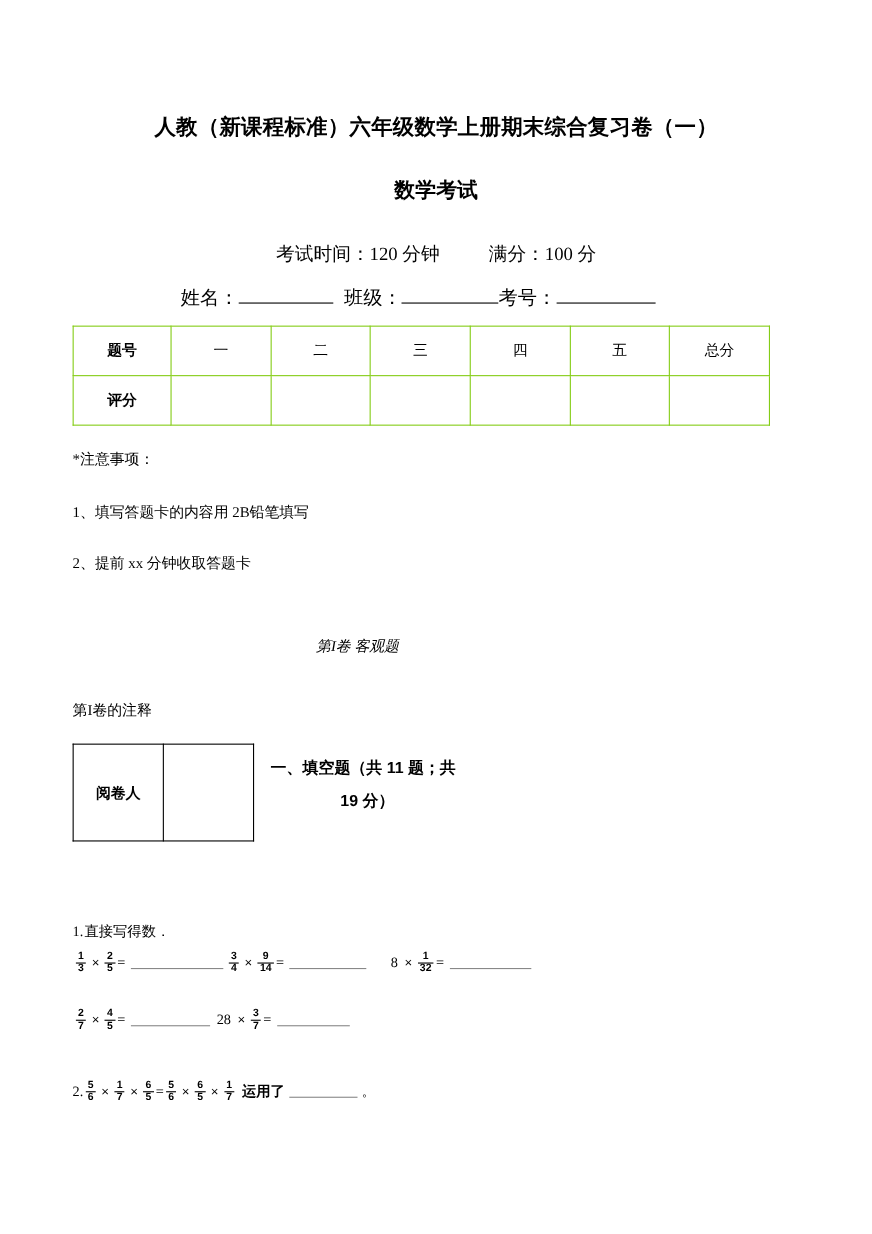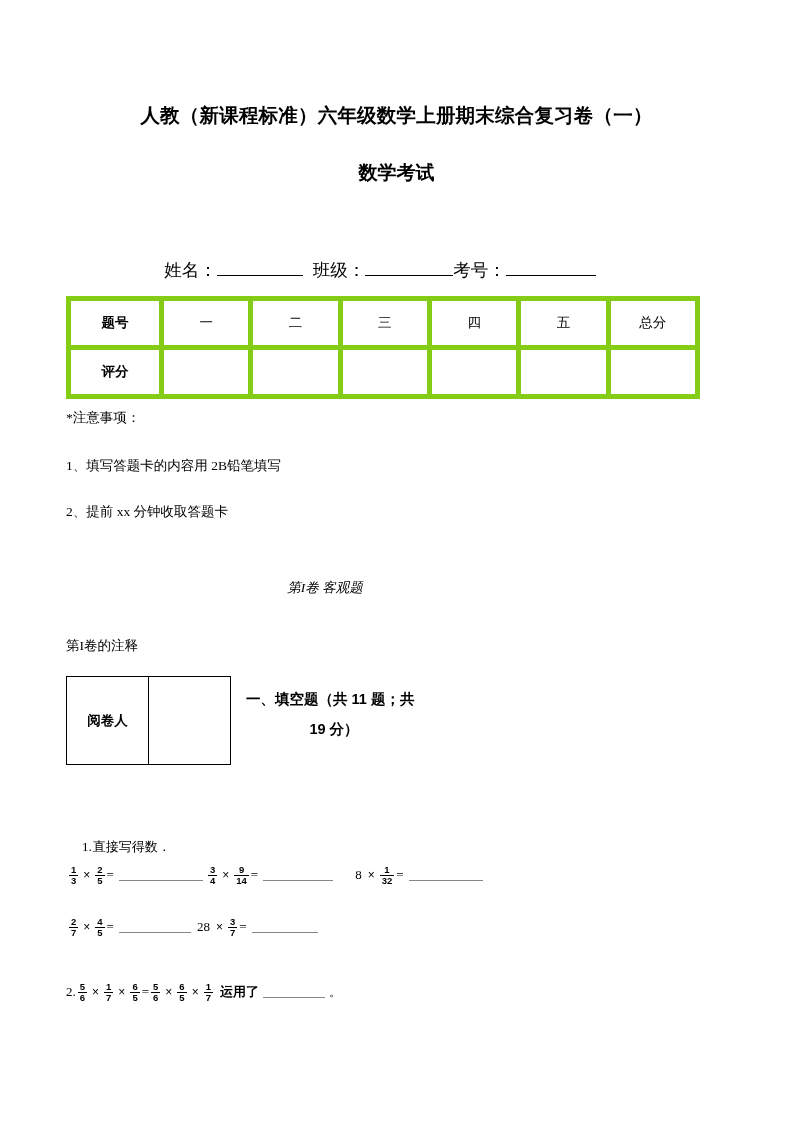--- a/index.html
+++ b/index.html
@@ -79,21 +79,21 @@
   
   table.score-table {
     position: absolute;
     top: 296px;
     left: 66px;
     width: 634px;
     border-collapse: collapse;
     table-layout: fixed;
   }
   table.score-table td {
-    border: 5px solid #84cc16;
+    border: 1px solid #84cc16;
     height: 42px;
     text-align: center;
     vertical-align: middle;
     font-size: 13.5px;
     font-family: "Liberation Sans", "DejaVu Sans", sans-serif;
   }
   table.score-table td.hdr {
     font-weight: bold;
     width: 86px;
   }
@@ -165,21 +165,21 @@
   }
   .section-title .line2 {
     display: block;
     text-align: center;
     padding-right: 54px;
   }
 
   
   .q-block {
     position: absolute;
-    left: 82px;
+    left: 66px;
     font-size: 13px;
   }
   #q1 { top: 838px; }
   #q1-rowA { top: 865px; left: 68px; }
   #q1-rowB { top: 917px; left: 68px; }
   #q2 { top: 982px; left: 66px; }
 
   .mathline {
     position: absolute;
     display: flex;
@@ -245,20 +245,25 @@
   .period { font-size: 12px; }
 </style>
 </head>
 <body>
 
 <div class="page">
 
   <div class="doc-title">人教（新课程标准）六年级数学上册期末综合复习卷（一）</div>
   <div class="doc-subtitle">数学考试</div>
 
+  <div class="exam-meta">
+    <span>考试时间：120 分钟</span>
+    <span class="gap"></span>
+    <span>满分：100 分</span>
+  </div>
 
   <div class="identity">
     <span>姓名：</span><span class="rule r1"></span><span class="sp"></span><span>班级：</span><span class="rule r2"></span><span>考号：</span><span class="rule r3"></span>
   </div>
 
   <table class="score-table">
     <tbody>
         <tr>
       <td class="hdr">题号</td>
       <td class="num">一</td>

